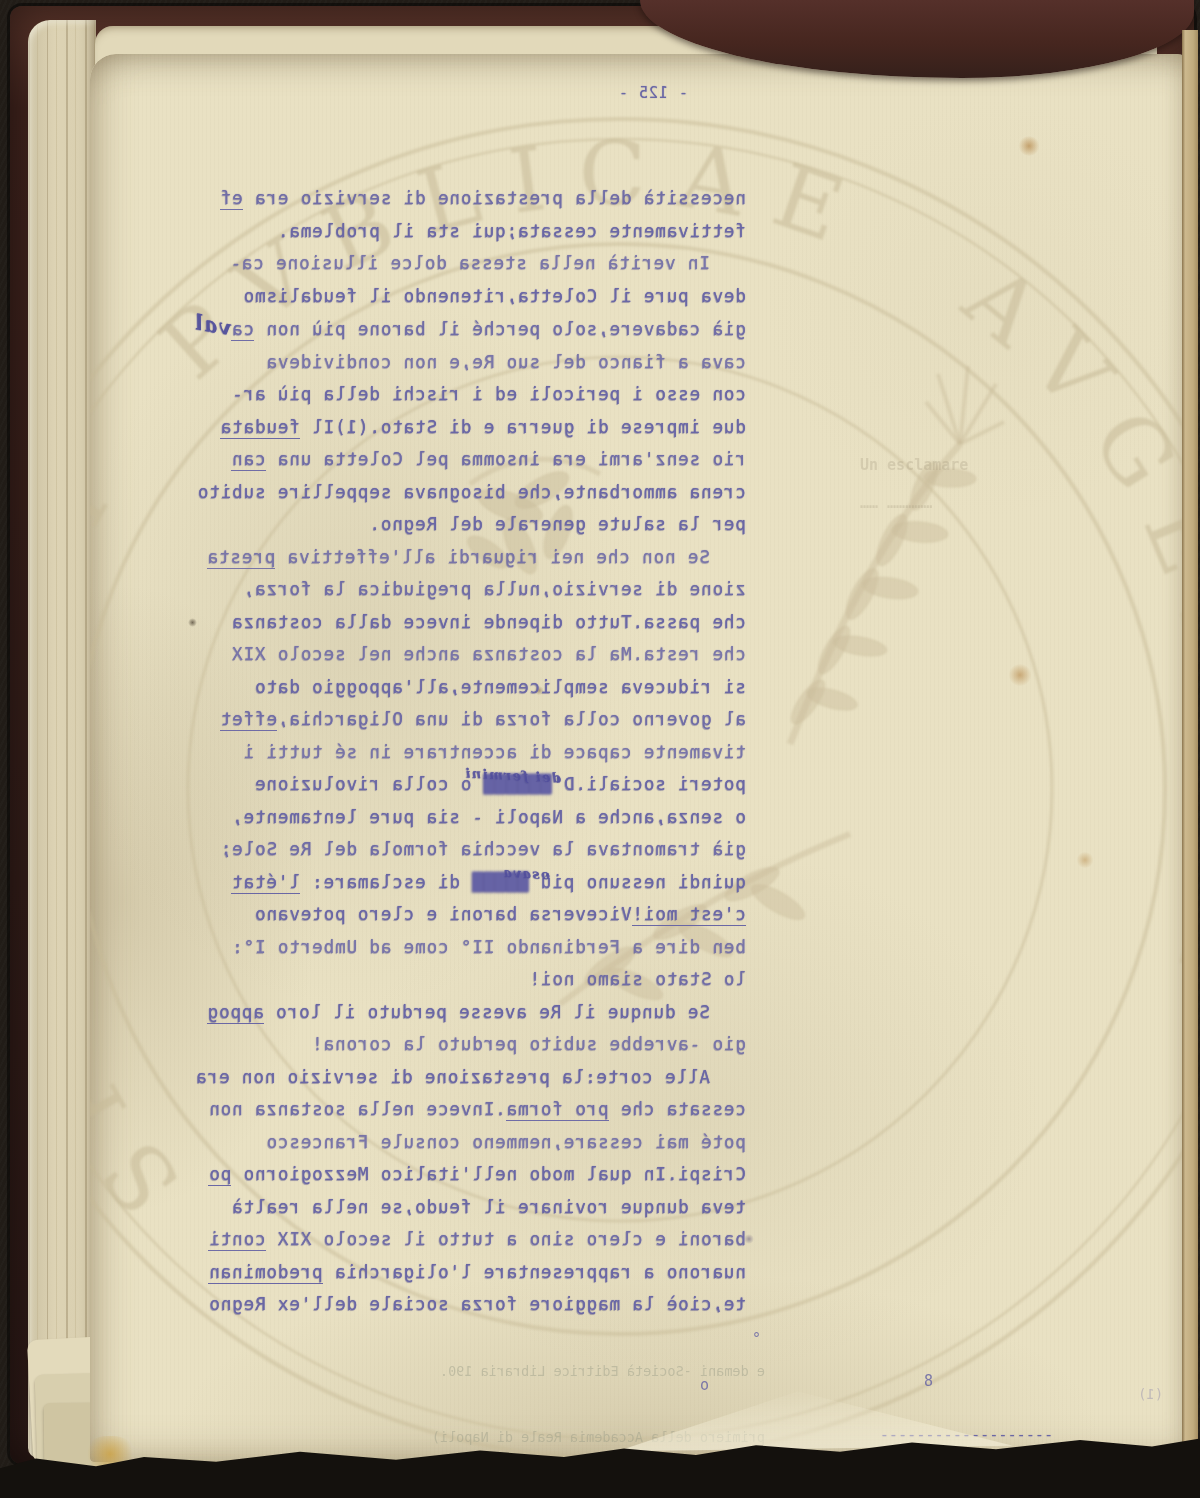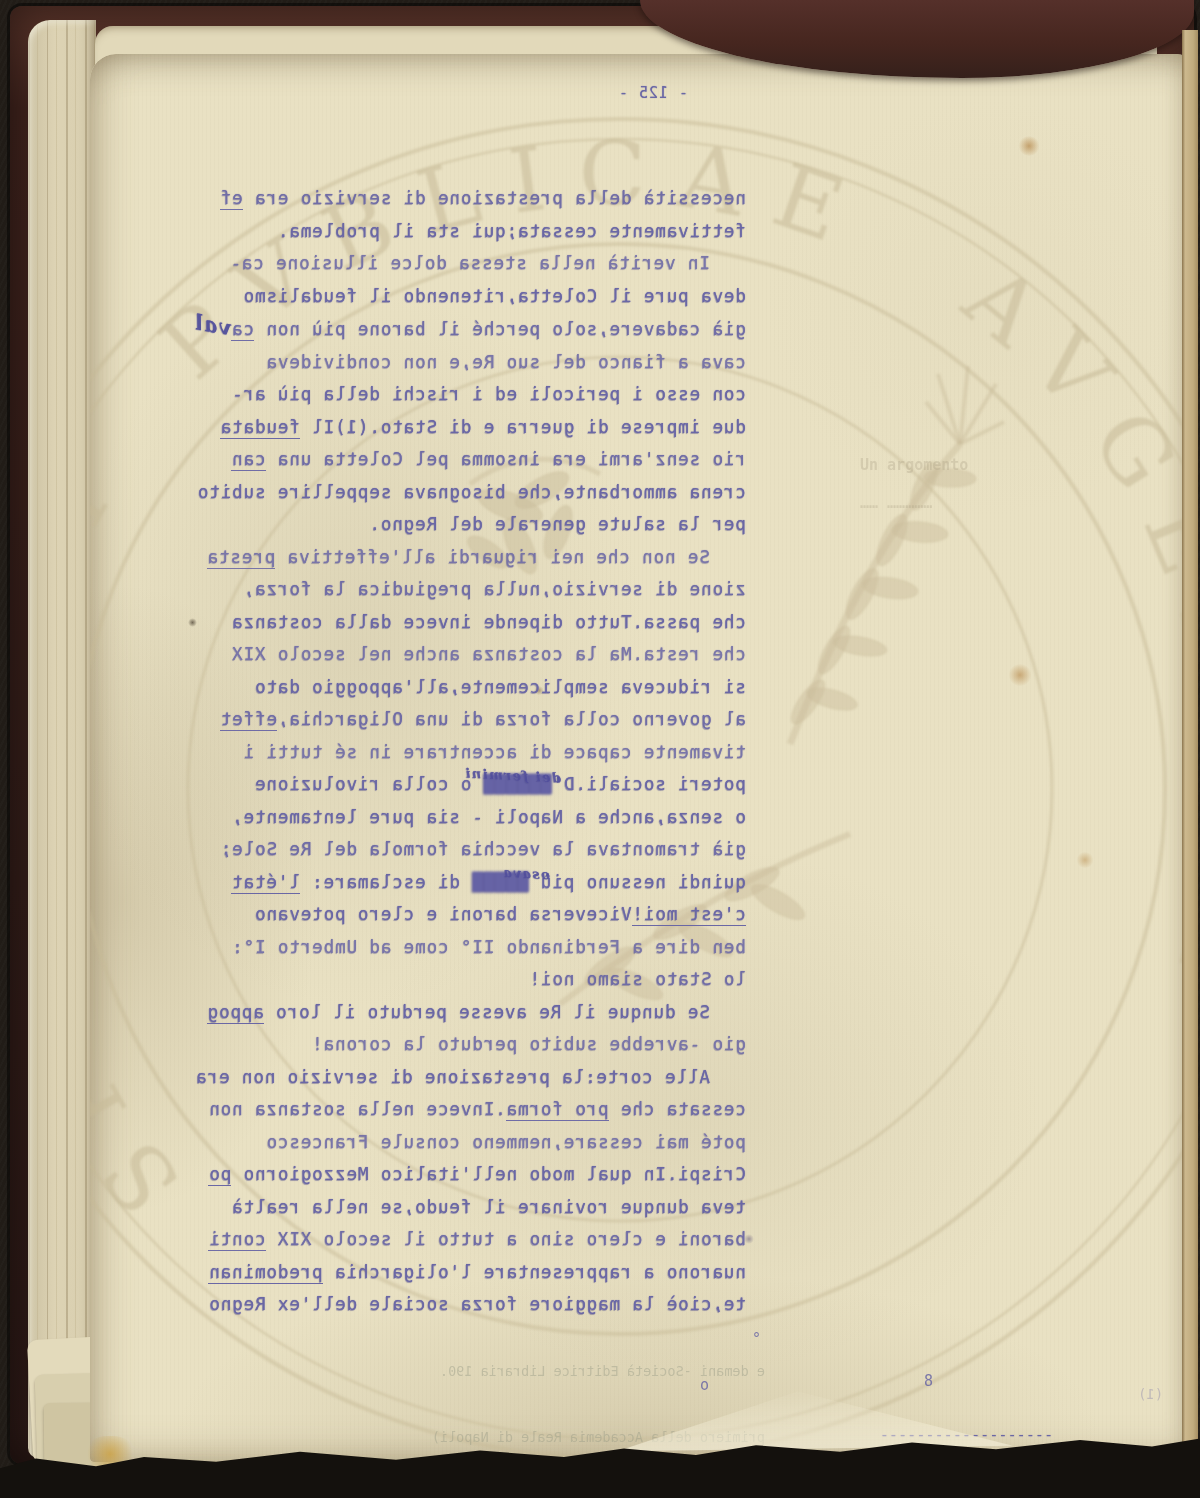--- a/index.html
+++ b/index.html
@@ -239,21 +239,21 @@
   <div>(1) P.Coletta-Storia del Reame ecc.</div>
   
 </div>
 <span class="ghost-fnmark mir">(1)</span>
 
 <div class="ghost-left mir">
   <div>e demani -Società Editrice Libraria 190.</div>
   <div>primiero della Accademia Reale di Napoli)</div>
 </div>
 <div class="ghost-right">
-  <div>Un argomento</div>
+  <div>Un esclamare</div>
   <div>…… ……………</div>
 </div>
 
 <div class="stain s1"></div>
 <div class="stain s2"></div>
 <div class="stain s3"></div>
 <div class="stain s4"></div>
 <div class="stain s5"></div>
 <div class="stain s6"></div>
 <div class="stain s7"></div>

